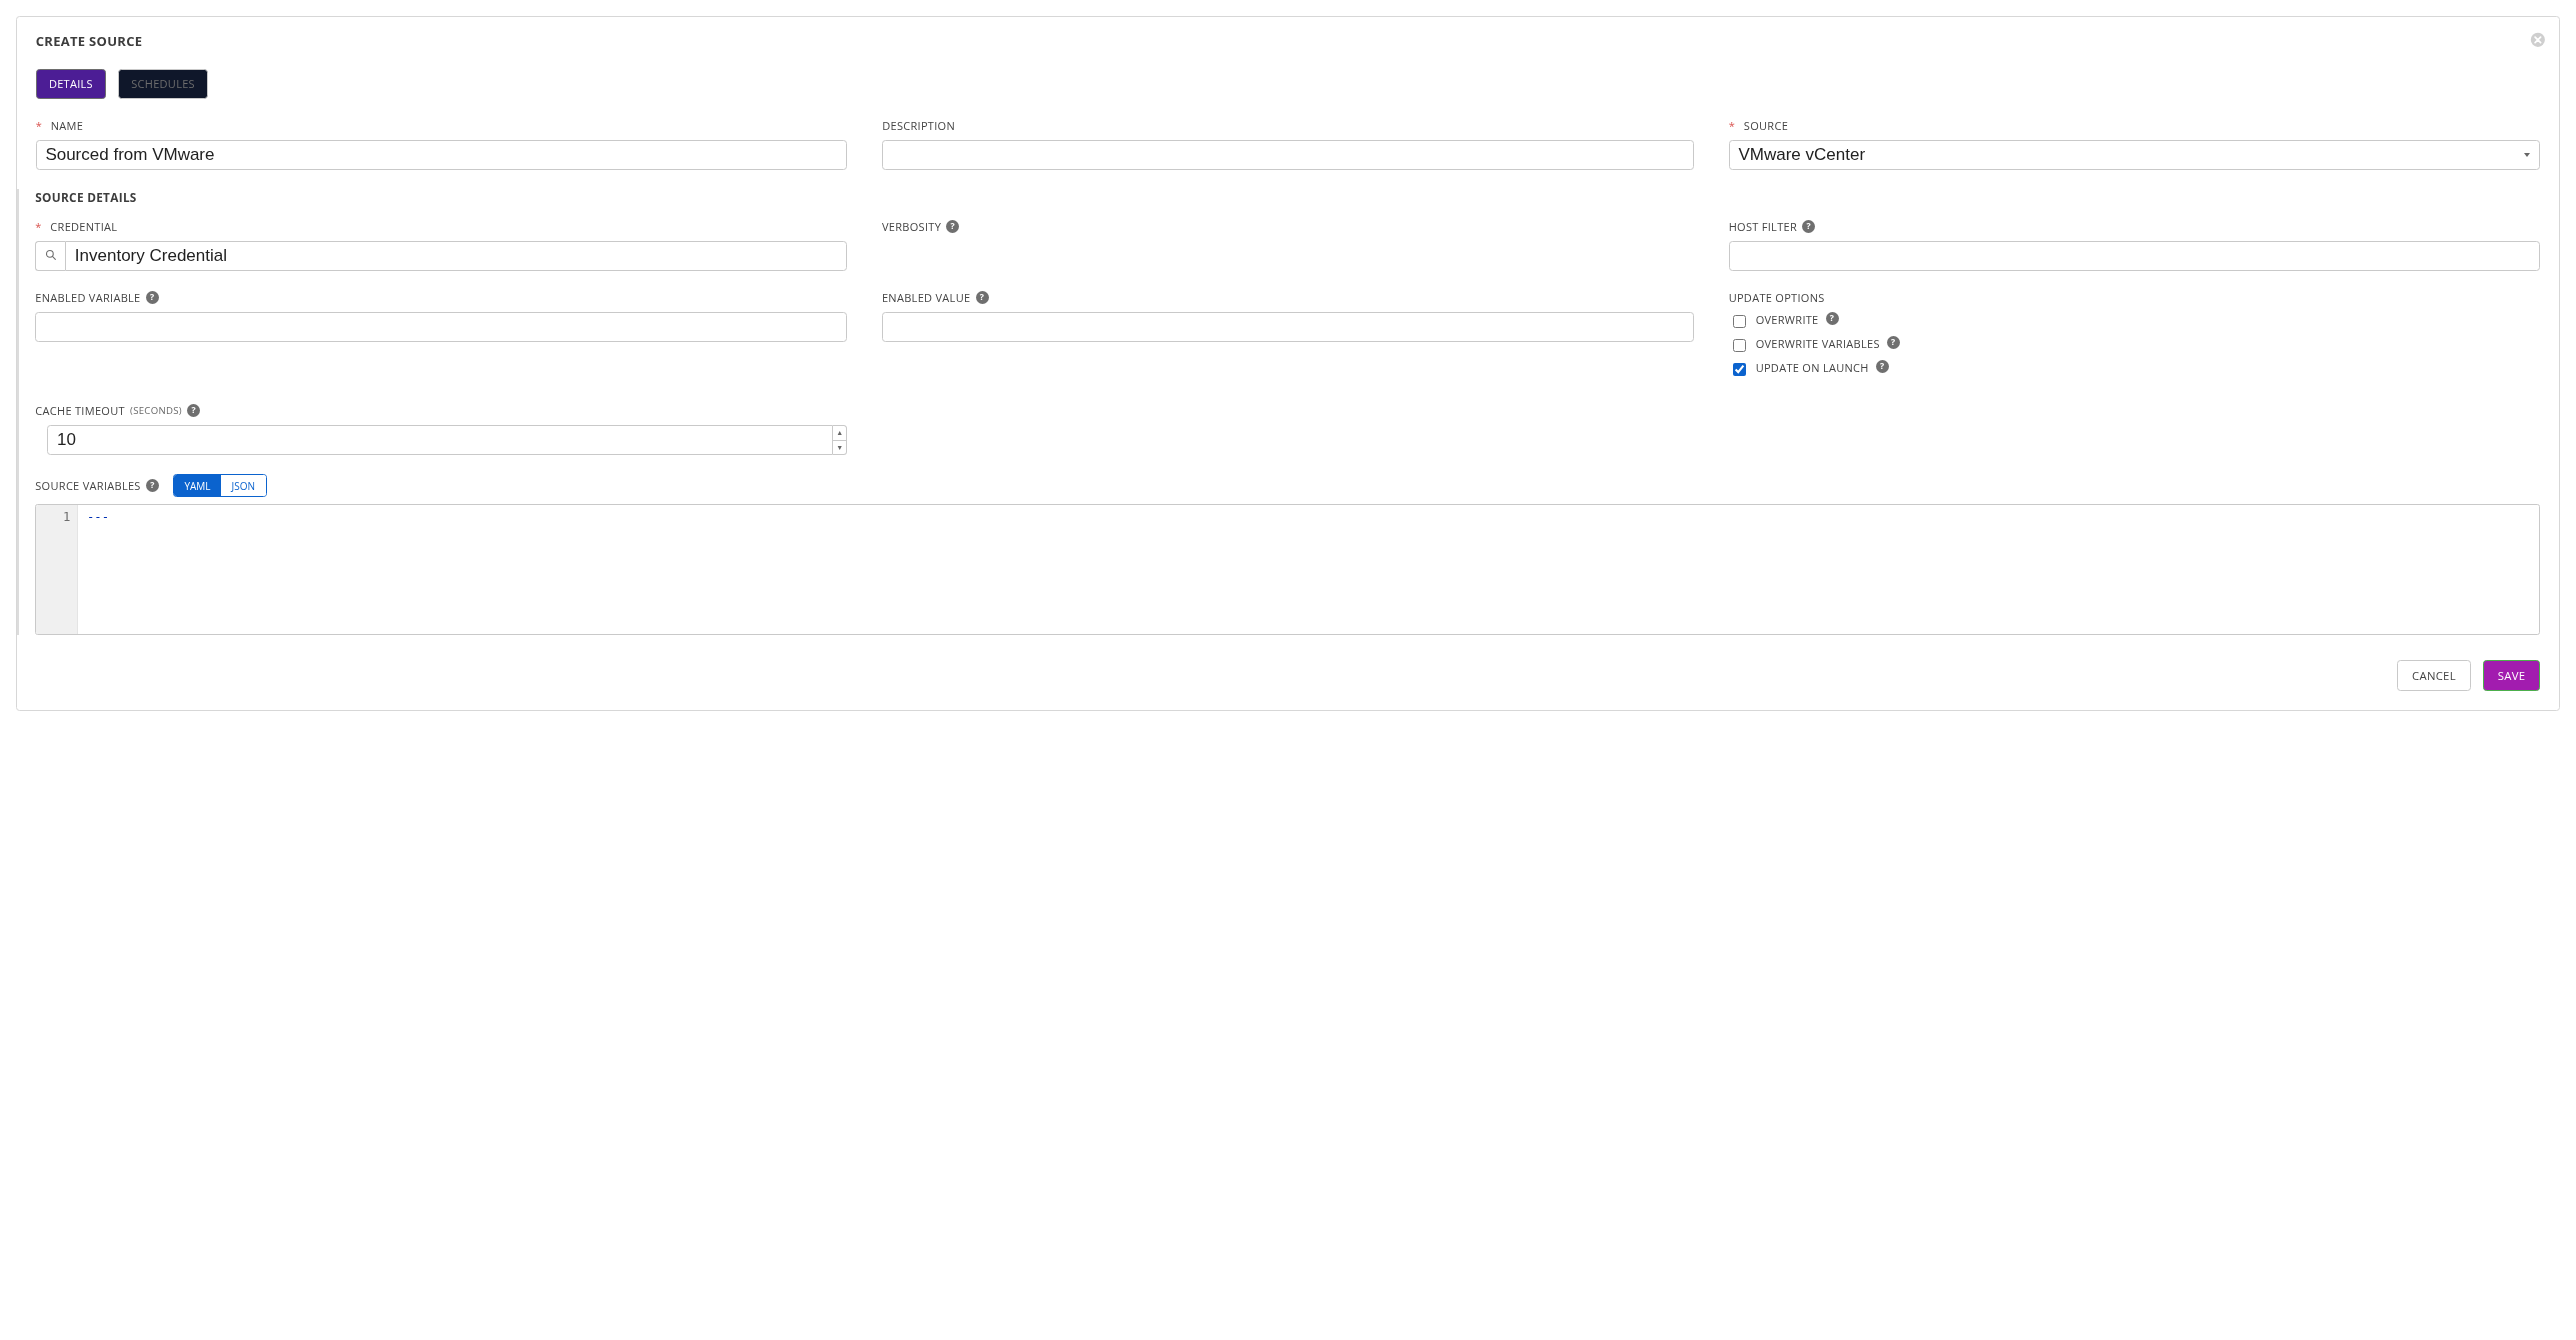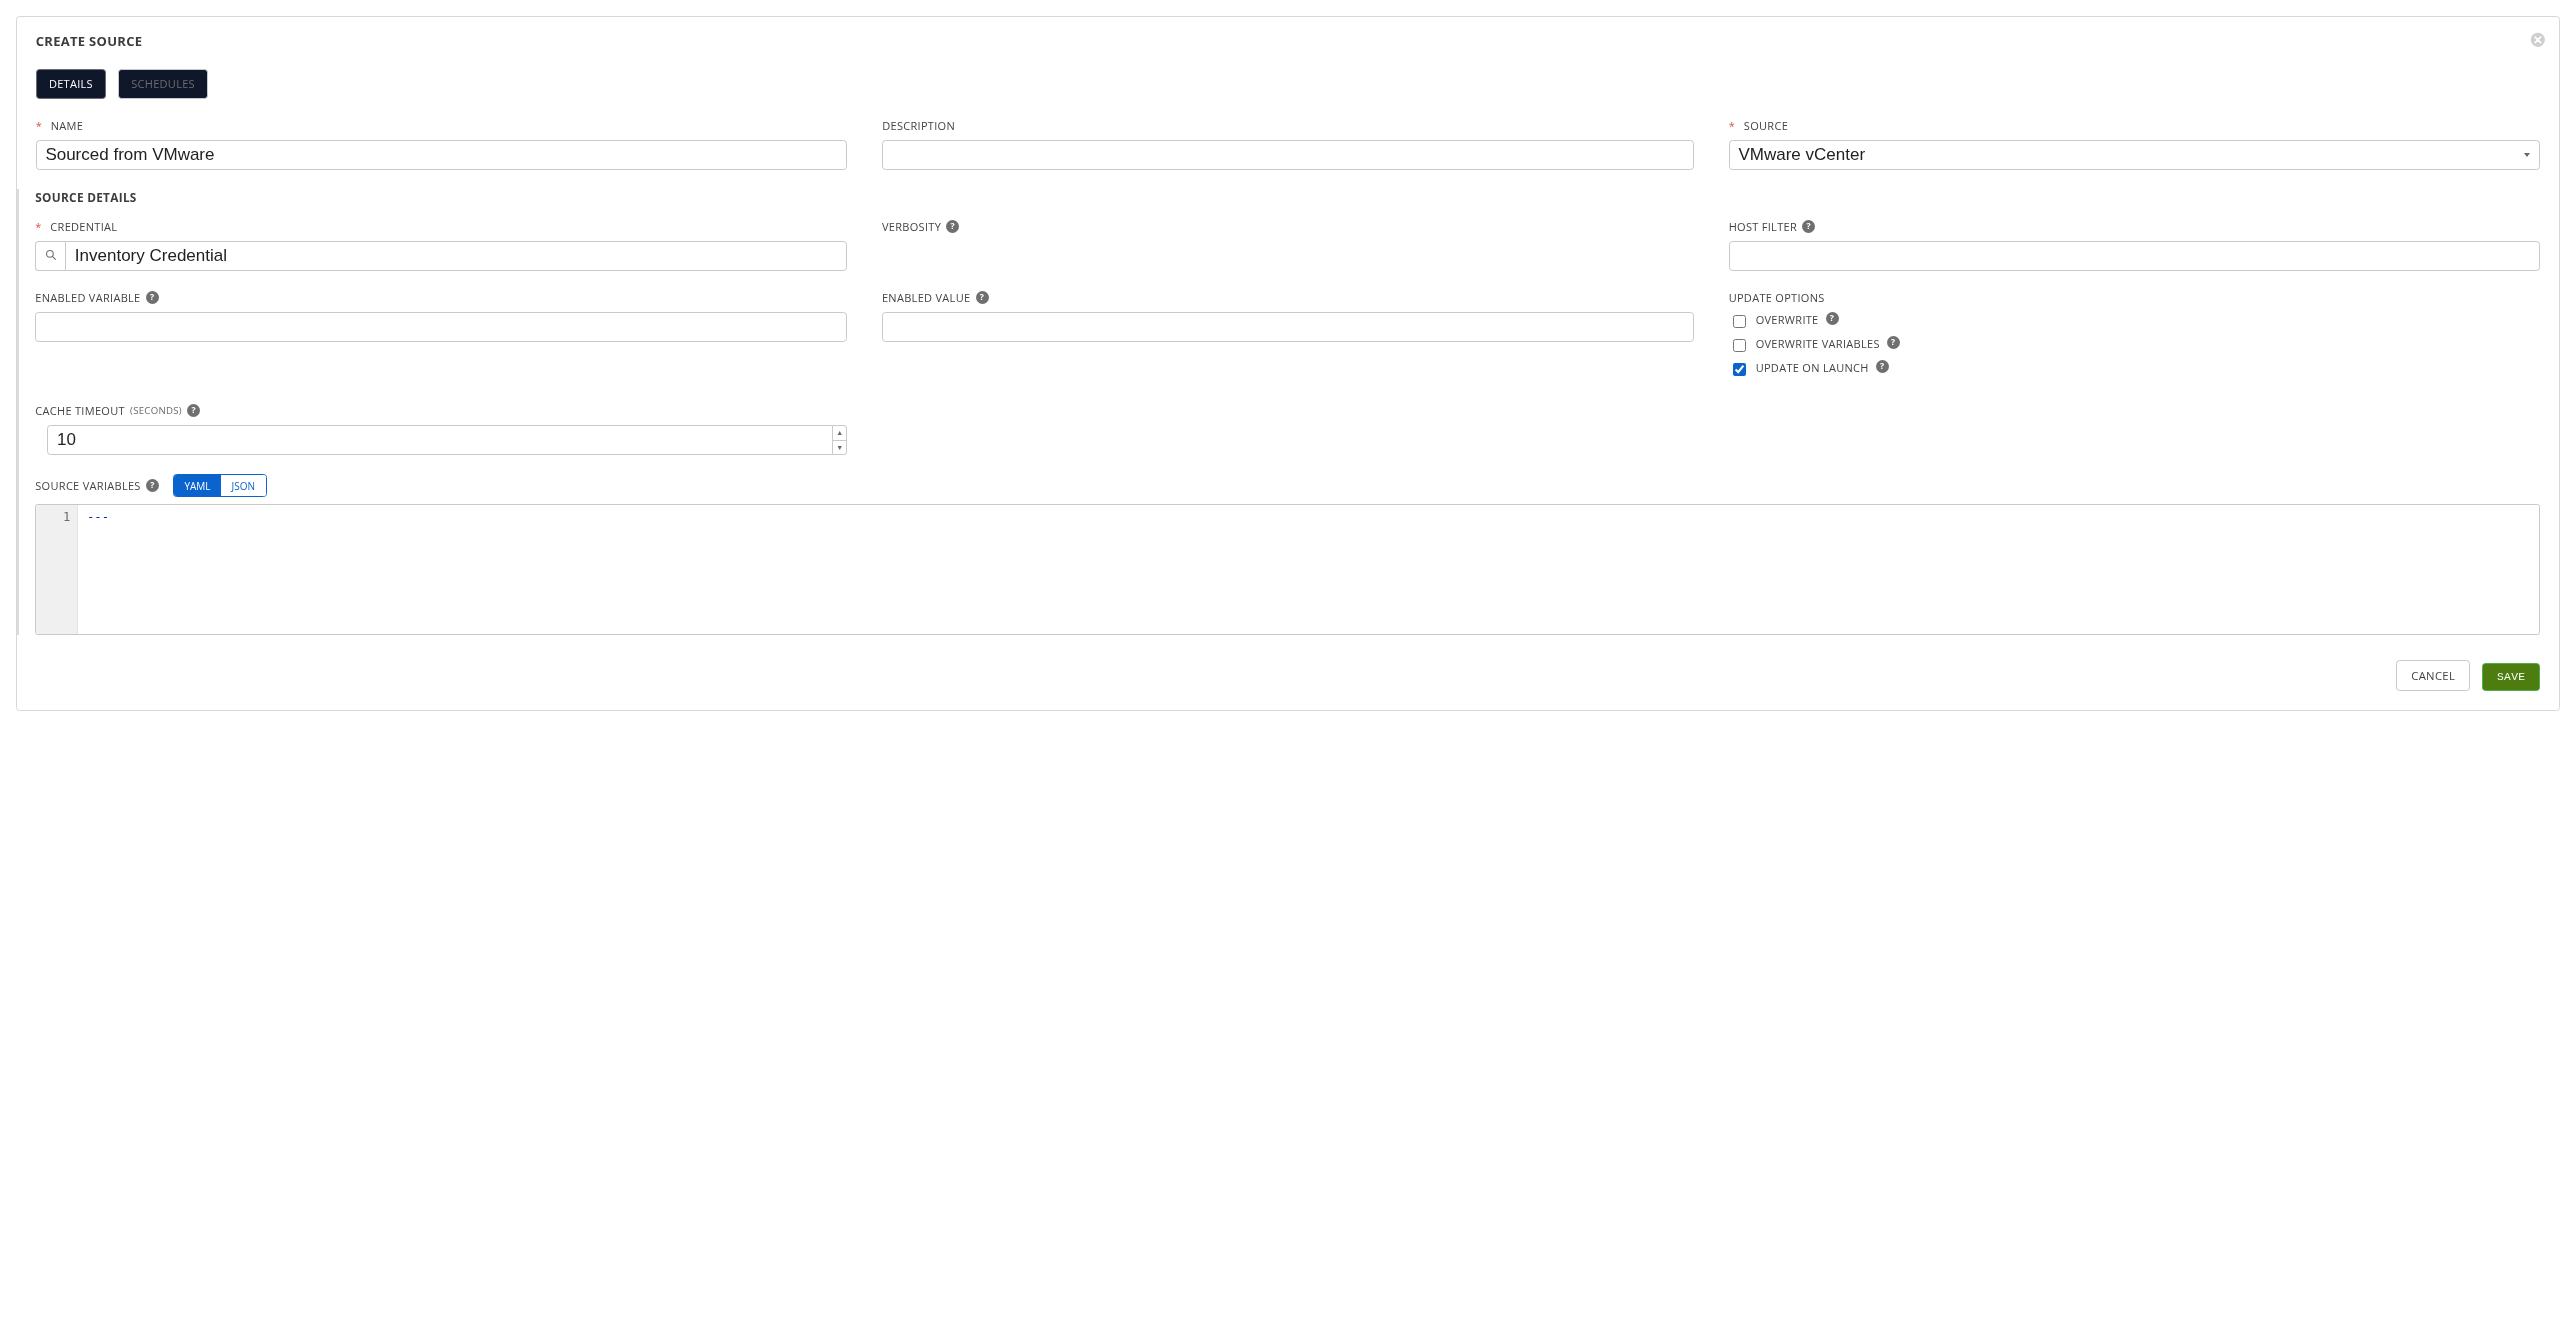--- a/index.html
+++ b/index.html
@@ -39,21 +39,21 @@
     padding: 6.1px 12.2px;
     border-radius: 3.5px;
     font-size: 11px;
     letter-spacing: 0.3px;
     margin-right: 8.7px;
     border: 0.9px solid #c9c9c9;
     background: #0f172a;
     color: #6d6d6d;
     cursor: pointer;
   }
-  .tab-btn.active { background:#0f172a; color:#fff; border-color:#6d6d6d; }
+  .tab-btn.active { background:#4c1d95; color:#fff; border-color:#6d6d6d; }
   .section-detail {
     border-left: 2.6px solid #dcdcdc;
     margin-left: -19px;
     padding-left: 16.6px;
   }
   .row {
     display: grid;
     grid-template-columns: 1fr 1fr 1fr;
     column-gap: 35px;
     margin-bottom: 19px;
@@ -139,21 +139,21 @@
     border-radius:2.6px 0 0 2.6px;
     text-align:right; padding:5.2px 7px 5.2px 5.2px; color:#6d6d6d;
   }
   .code-body{ padding:5.2px 8.7px; color:#0030b3; flex:1; }
   .footer { text-align:right; }
   .btn {
     display:inline-block; padding:7px 14px; border-radius:3.5px;
     font-size:11.3px; letter-spacing:0.3px; cursor:pointer;
   }
   .btn-default { border:0.9px solid #c9c9c9; background:#fff; color:#444; margin-right:8.7px; }
-  .btn-success { border:0.9px solid #4cae4c; background:#4d7c0f; color:#fff;font-family:Liberation Mono, monospace; }
+  .btn-success { border:0.9px solid #4cae4c; background:#a21caf; color:#fff; }
   .source-vars-label { display:flex; align-items:center; margin-bottom:7px; }
 </style>
 </head>
 <body>
 
 <div class="panel">
 
   <div class="close-x">
     <svg width="15.7" height="15.7" viewBox="0 0 20 20">
         <circle cx="10" cy="10" r="9" fill="#cfcfcf"></circle>

